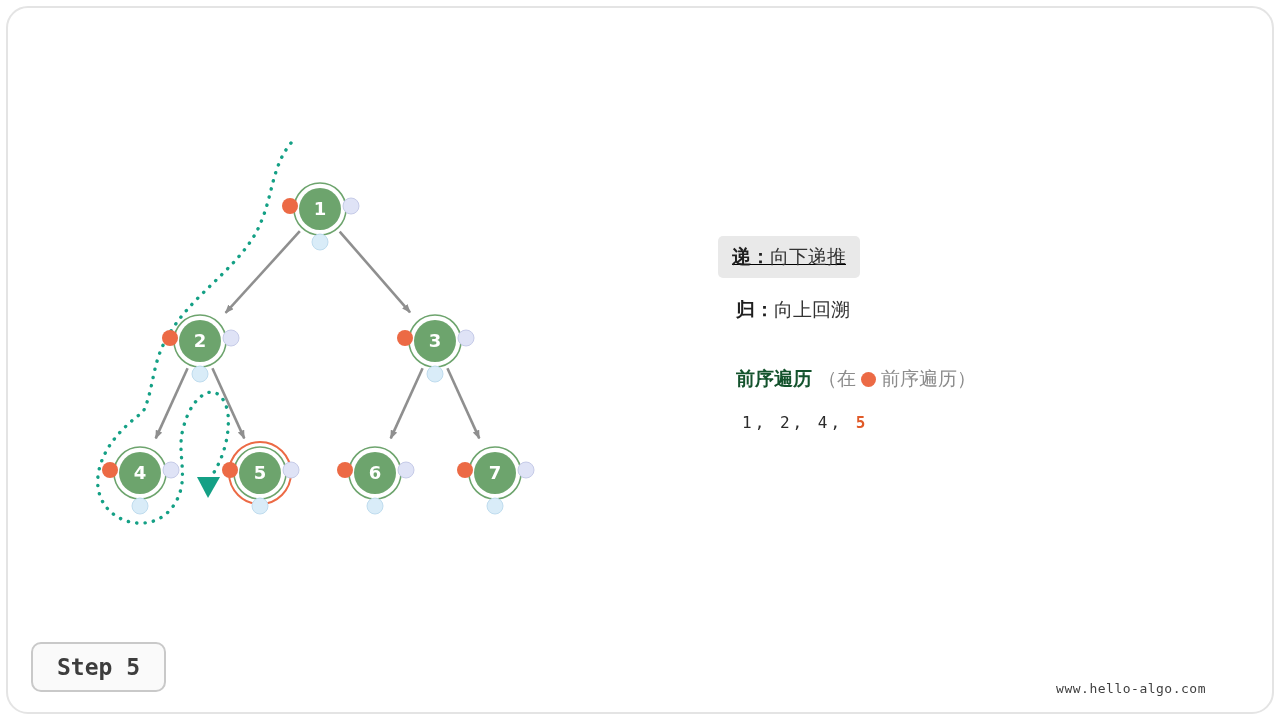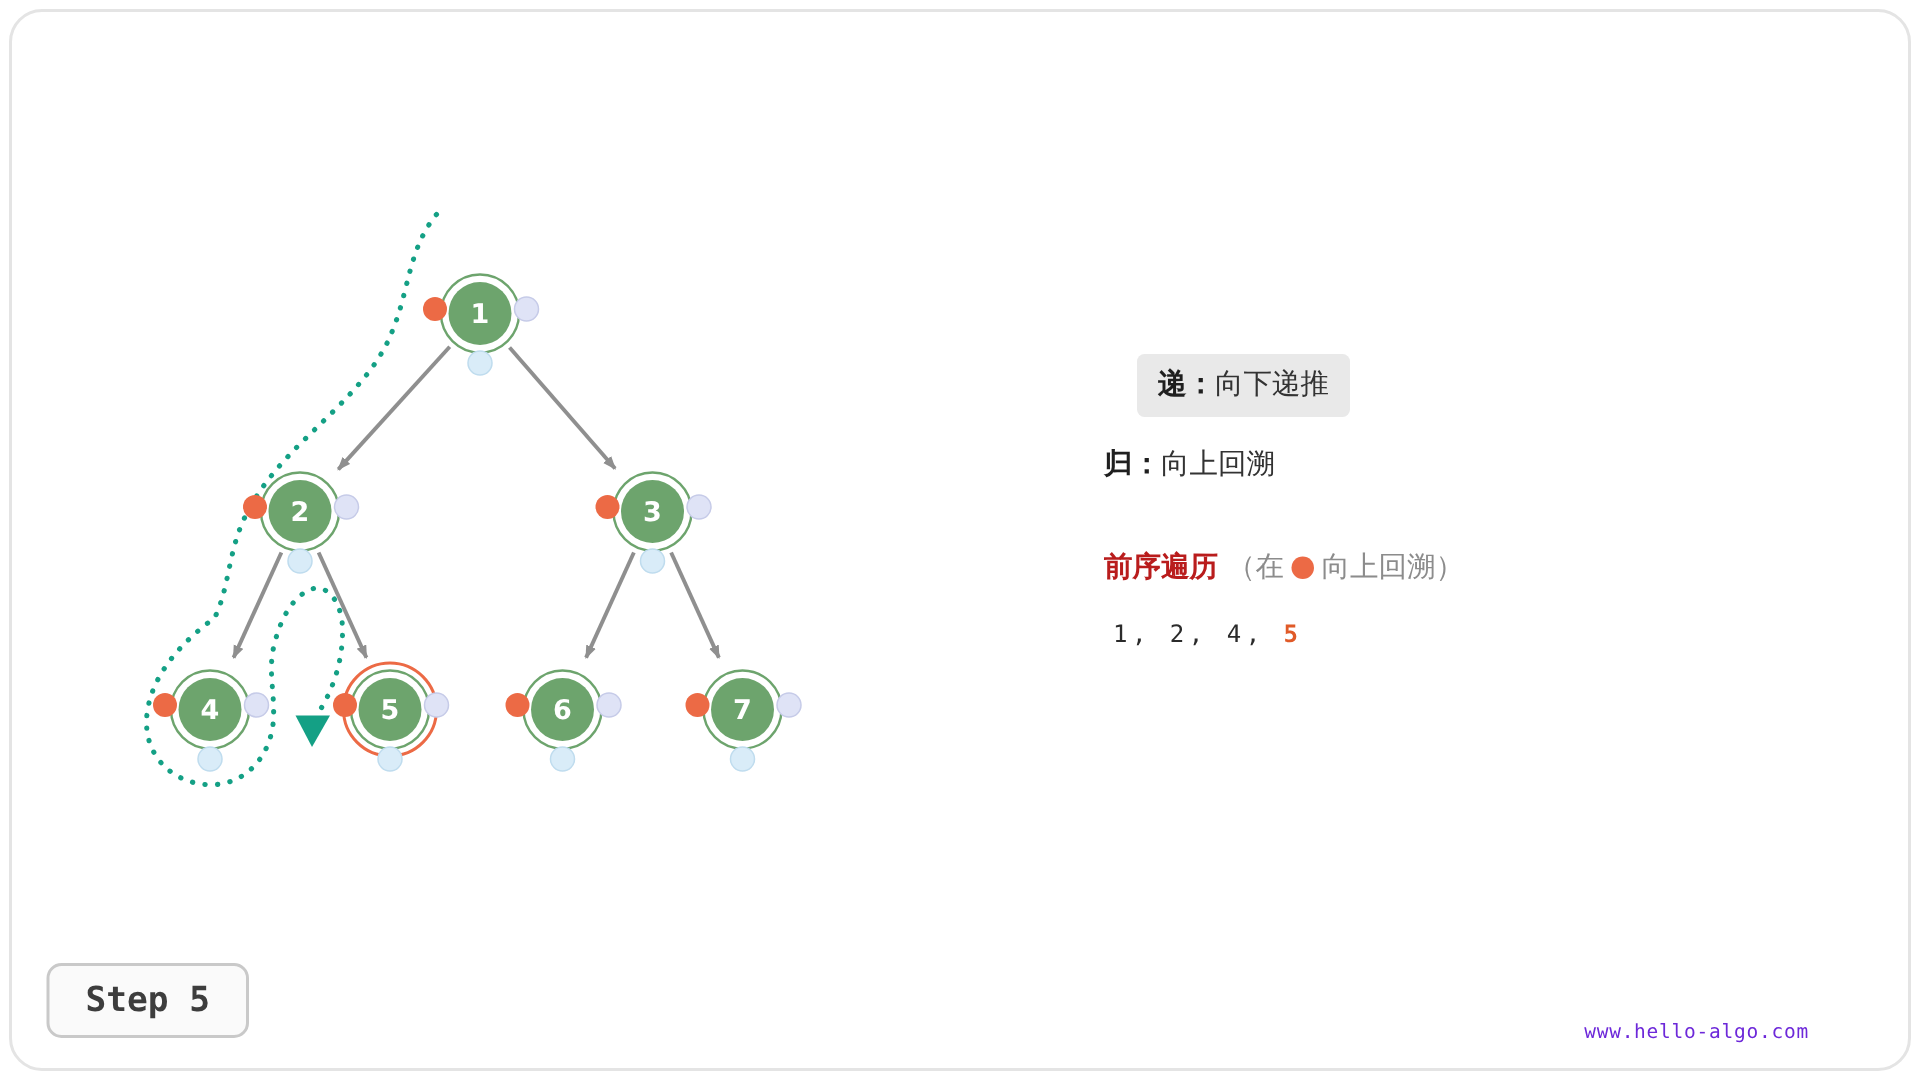--- a/index.html
+++ b/index.html
@@ -17,21 +17,21 @@
     fill:none;stroke-width:3.4;
     stroke-dasharray:0.2 8.2;stroke-linecap:round;
   }
 
   .legend-line{position:absolute;z-index:3;font-size:19px;line-height:1.25;white-space:nowrap;}
   .legend-box{
     background:#e9e9e9;border-radius:5px;padding:9px 14px;
   }
   .k{font-weight:bold;color:#1f1f1f;}
   .v{color:#333333;}
-  .title-bold{font-weight:bold;color:#b91c1c;margin-right:6px;}
+  .title-bold{font-weight:bold;color:#14532d;margin-right:6px;}
   .note{color:#8c8c8c;}
   .dot-inline{
     display:inline-block;width:15px;height:15px;border-radius:50%;
     background:#ec6a45;vertical-align:-2px;margin:0 5px;
   }
   .seq{
     position:absolute;z-index:3;
     font-family:"DejaVu Sans Mono","Liberation Mono",monospace;
     font-size:16px;color:#2b2b2b;letter-spacing:3px;white-space:nowrap;
   }
@@ -40,21 +40,21 @@
   .step-box{
     position:absolute;left:31px;top:642px;z-index:3;
     border:2px solid #c9c9c9;border-radius:10px;background:#fafafa;
     padding:10px 24px;
     font-family:"DejaVu Sans Mono","Liberation Mono",monospace;
     font-weight:bold;font-size:23px;color:#3d3d3d;white-space:nowrap;
   }
   .watermark{
     position:absolute;right:74px;bottom:24px;z-index:3;
     font-family:"DejaVu Sans Mono","Liberation Mono",monospace;
-    font-size:13px;color:#6d28d9;letter-spacing:0.5px;
+    font-size:13px;color:#404040;letter-spacing:0.5px;
   }
 </style>
 </head>
 <body>
 
 <div class="card"></div>
 
 <svg id="tree-svg" width="1280" height="720" viewBox="0 0 1280 720">
   <defs>
     <marker id="arrowhead" markerWidth="10" markerHeight="8" refX="8" refY="3.5" orient="auto" markerUnits="userSpaceOnUse">
@@ -140,30 +140,30 @@
         <circle cx="495" cy="473" r="26" fill="none" stroke="#6da46d" stroke-width="1.6"></circle>
         <circle cx="495" cy="473" r="21" fill="#6da46d"></circle>
         <circle cx="465" cy="470" r="8" fill="#ec6a45"></circle>
         <circle cx="526" cy="470" r="8" fill="#dfe3f6" stroke="#c6cbe8" stroke-width="1"></circle>
         <circle cx="495" cy="506" r="8" fill="#d9ecf8" stroke="#bfdcee" stroke-width="1"></circle>
         <text x="495" y="479" text-anchor="middle" font-size="18" font-weight="bold" fill="#ffffff" font-family="&quot;DejaVu Sans&quot;,&quot;Liberation Sans&quot;,sans-serif">7</text>
       </g>
     </g>
 </svg>
 
-<div class="legend-line legend-box" style="left:758px;top:236px;">
+<div class="legend-line legend-box" style="left:718px;top:236px;text-decoration:underline;">
   <span class="k">递：</span><span class="v">向下递推</span>
 </div>
 
 <div class="legend-line" style="left:736px;top:298px;">
   <span class="k">归：</span><span class="v">向上回溯</span>
 </div>
 
 <div class="legend-line" style="left:736px;top:367px;">
-  <span class="title-bold">前序遍历</span><span class="note">（在</span><span class="dot-inline" style="background: rgb(236, 106, 69);"></span><span class="note">向上回溯）</span>
+  <span class="title-bold">前序遍历</span><span class="note">（在</span><span class="dot-inline" style="background: rgb(236, 106, 69);"></span><span class="note">前序遍历）</span>
 </div>
 
 <div class="seq" style="left:742px;top:413px;">
   <span>1, 2, 4, </span><span class="current" style="color: rgb(224, 90, 40);">5</span>
 </div>
 
 <div class="step-box">Step 5</div>
 
 <div class="watermark">www.hello-algo.com</div>
 

